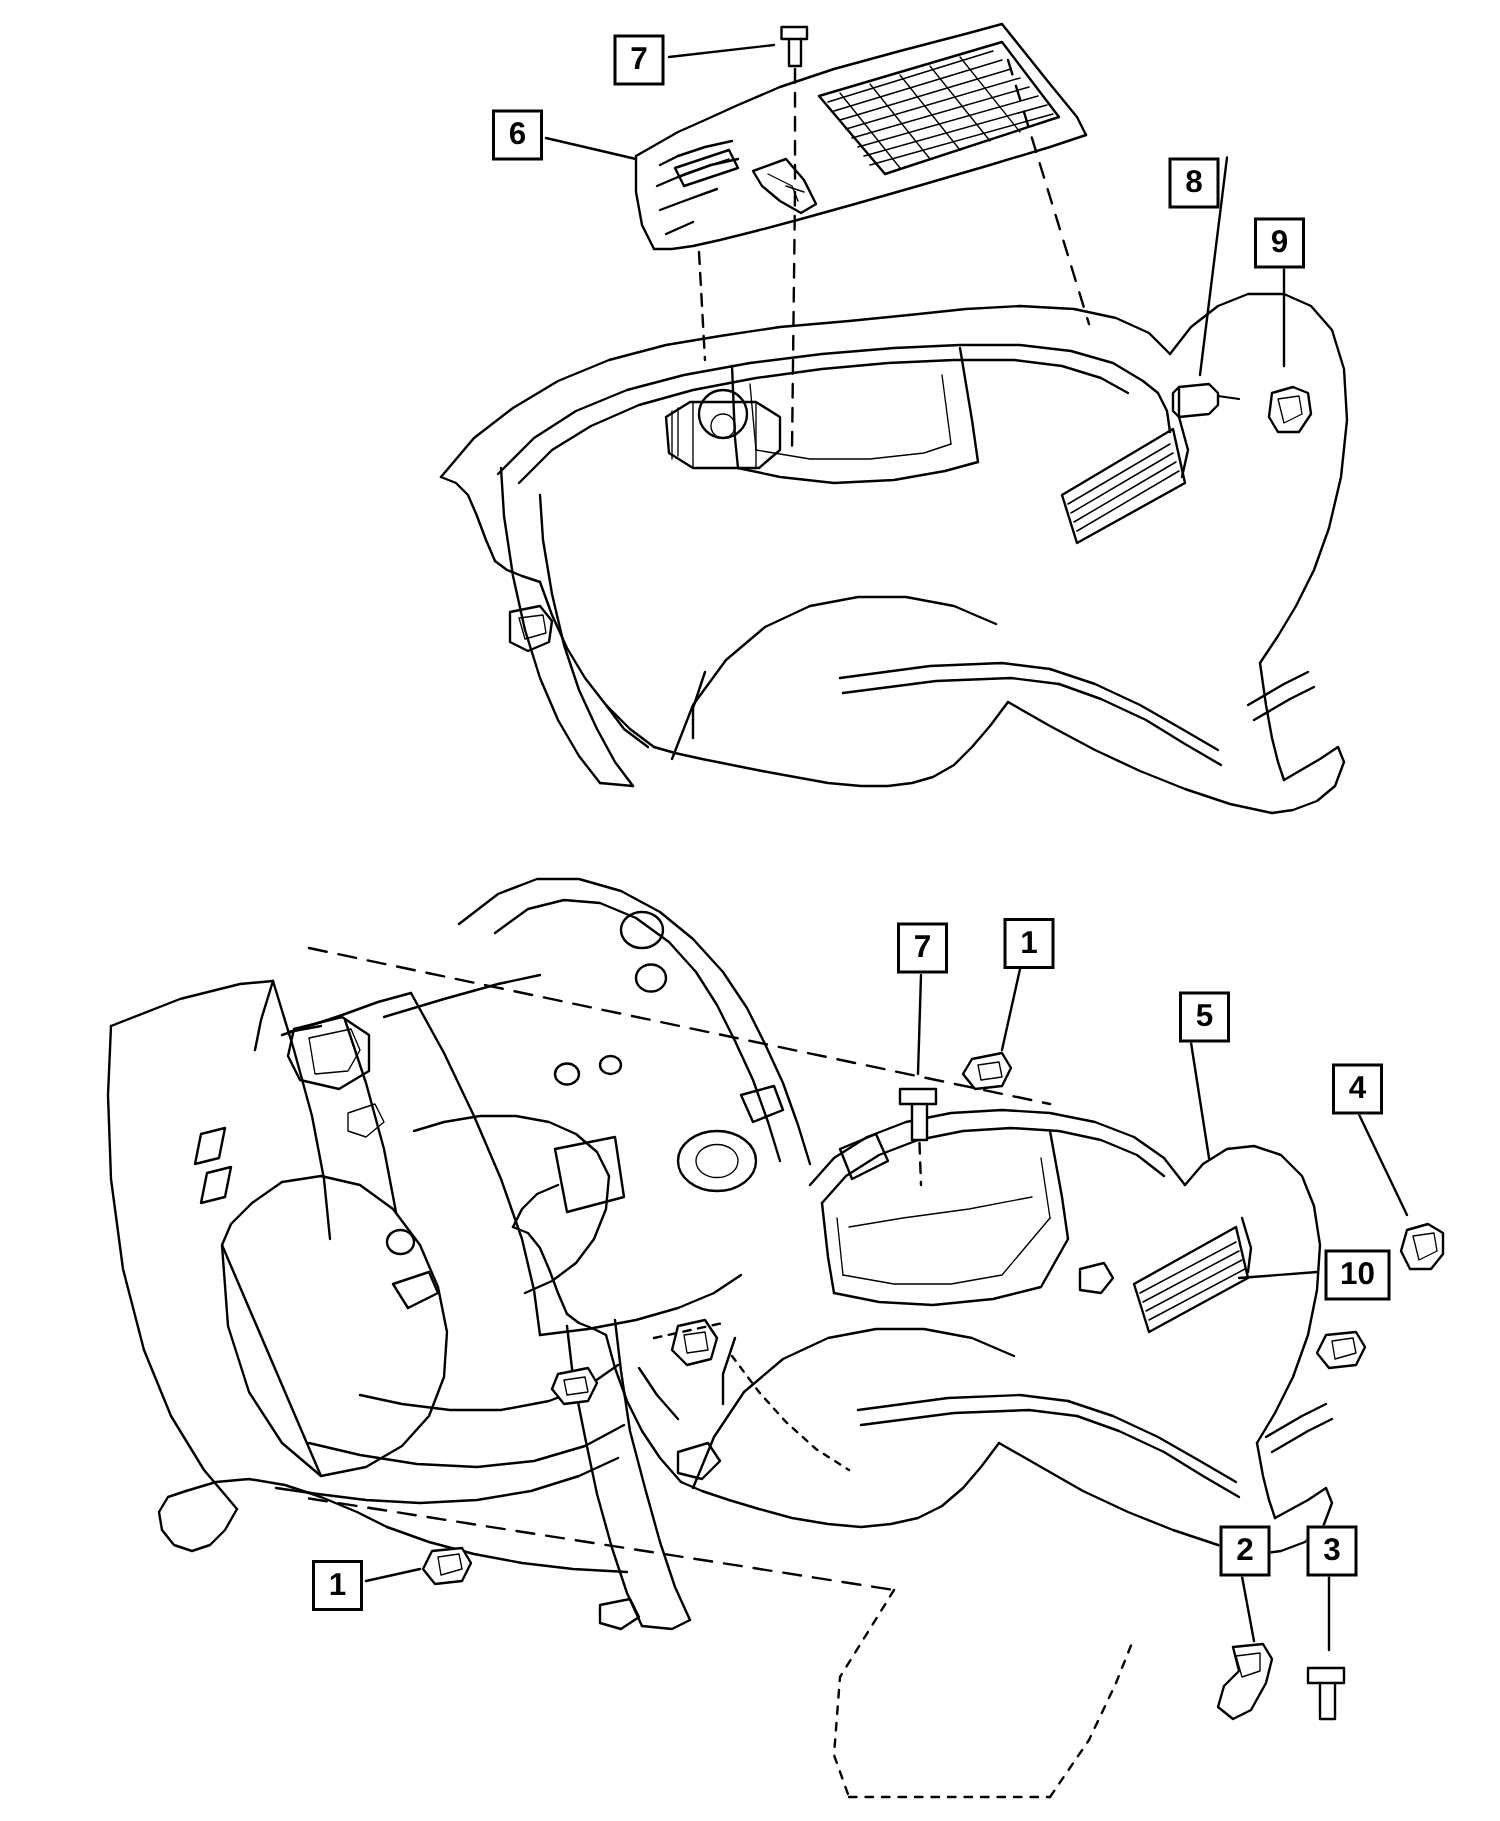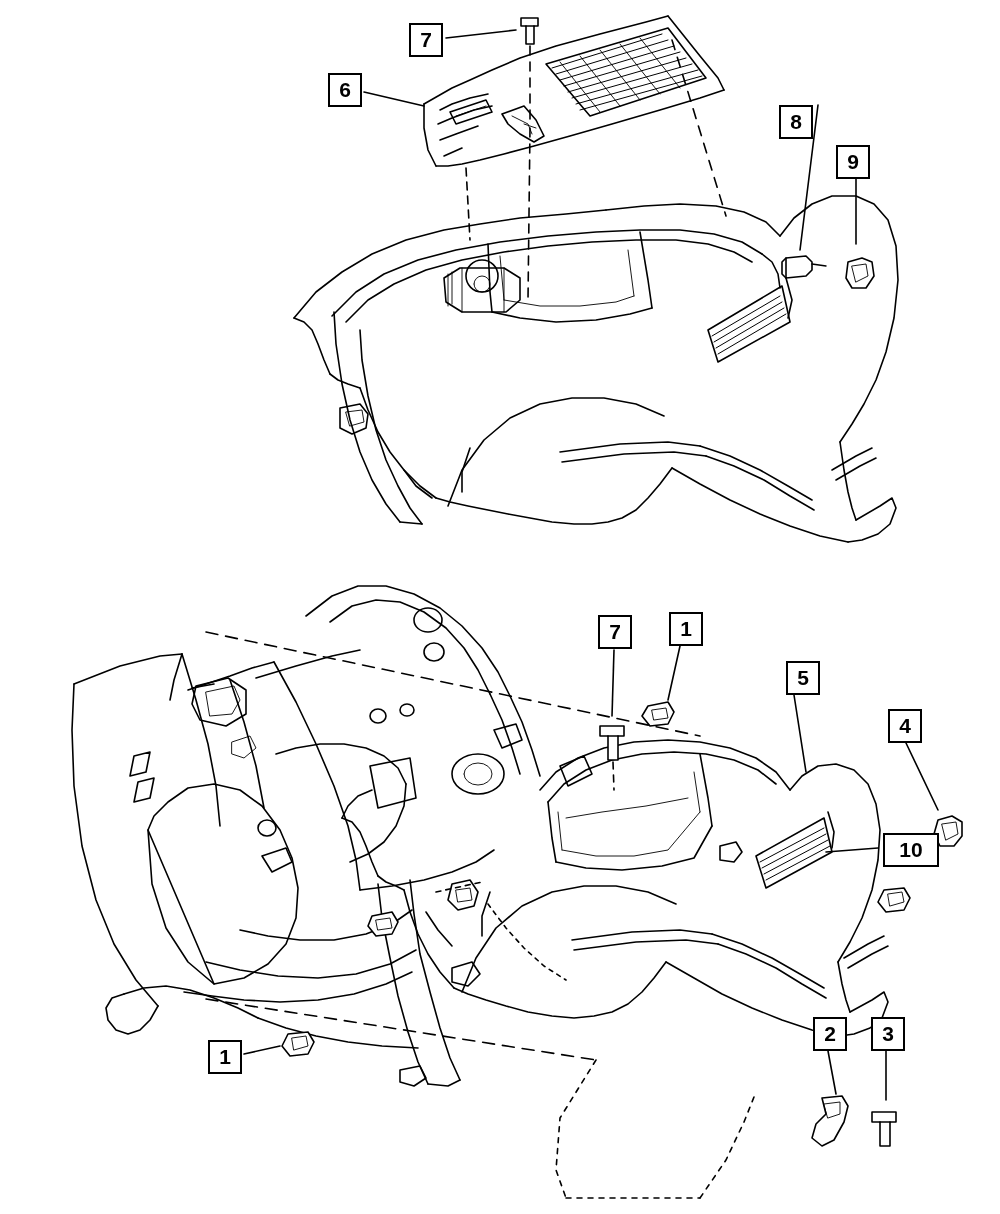--- a/index.html
+++ b/index.html
@@ -32,21 +32,21 @@
     color: #000000;
     font-family: "Liberation Sans", sans-serif;
     font-size: 21px;
     font-weight: bold;
     text-align: center;
     line-height: 30px;
     width: 34px;
     height: 34px;
   }
   .callout.wide {
-    width: 56px;
+    width: 44px;
   }
 </style>
 </head>
 <body>
 
 <div id="diagram-root">
 
   <svg id="diagram-svg" viewBox="0 0 1000 1214" xmlns="http://www.w3.org/2000/svg">
     <g fill="none" stroke="#000000" stroke-width="1.6" stroke-linejoin="round" stroke-linecap="round">
 

